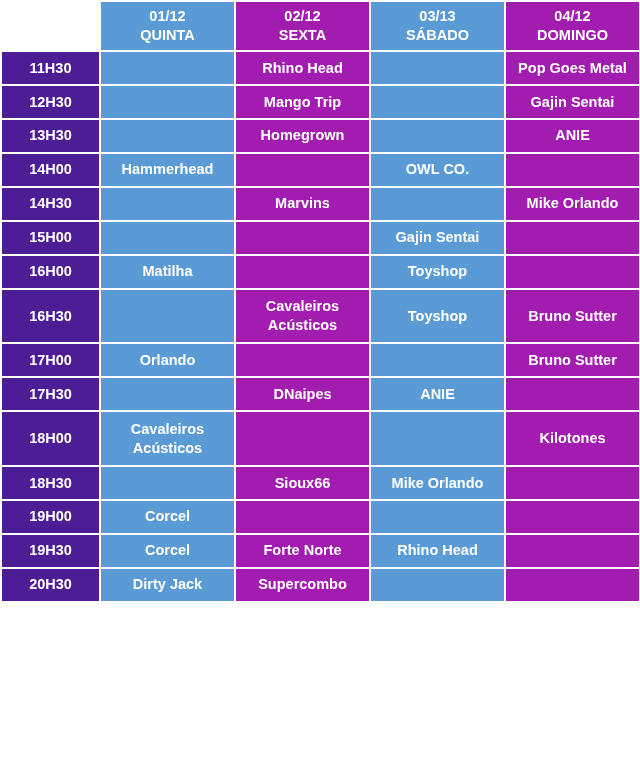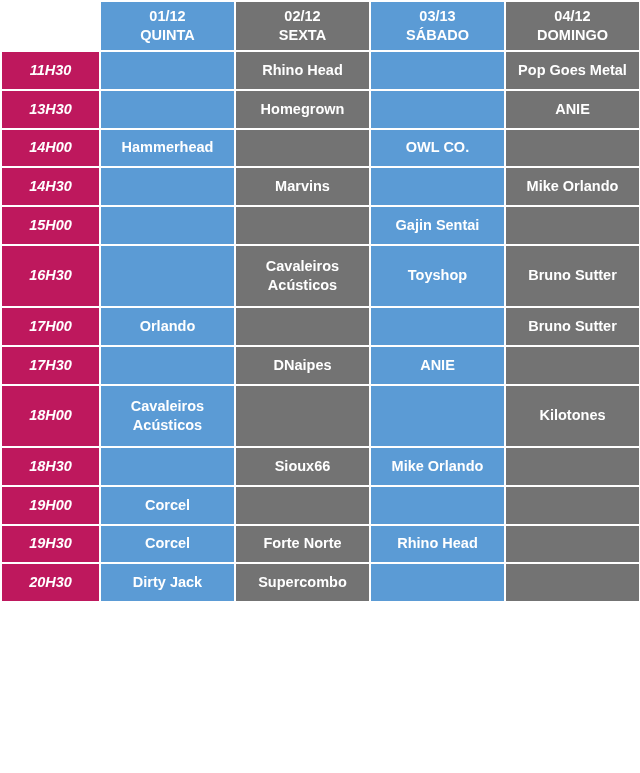--- a/index.html
+++ b/index.html
@@ -40,26 +40,25 @@
     border-left: none;
     border-top: none;
   }
   .hdr {
     font-size: 14.5px;
   }
   .hdr .date { display: block; }
   .hdr .dayname { display: block; }
   
   .blue   { background: #5b9bd5; }
-  .salmon { background: #737373; }
+  .salmon { background: #a21caf; }
   .timecell {
-    background: #be185d;
+    background: #4c1d95;
     color: #ffffff;
     font-size: 15px;
-    font-style: italic;
   }
 </style>
 </head>
 <body>
 
 <table id="schedule">
   <colgroup>
     <col class="time-col">
     <col class="day-col">
     <col class="day-col">
@@ -108,20 +107,37 @@
         </td>
         <td class="blue">
           <span class="cell-inner"></span>
         </td>
         <td class="salmon">
           <span class="cell-inner">Pop Goes Metal</span>
         </td>
       </tr>
       <tr>
         <td class="timecell">
+          <span class="cell-inner">12H30</span>
+        </td>
+        <td class="blue">
+          <span class="cell-inner"></span>
+        </td>
+        <td class="salmon">
+          <span class="cell-inner">Mango Trip</span>
+        </td>
+        <td class="blue">
+          <span class="cell-inner"></span>
+        </td>
+        <td class="salmon">
+          <span class="cell-inner">Gajin Sentai</span>
+        </td>
+      </tr>
+      <tr>
+        <td class="timecell">
           <span class="cell-inner">13H30</span>
         </td>
         <td class="blue">
           <span class="cell-inner"></span>
         </td>
         <td class="salmon">
           <span class="cell-inner">Homegrown</span>
         </td>
         <td class="blue">
           <span class="cell-inner"></span>
@@ -169,20 +185,37 @@
           <span class="cell-inner">15H00</span>
         </td>
         <td class="blue">
           <span class="cell-inner"></span>
         </td>
         <td class="salmon">
           <span class="cell-inner"></span>
         </td>
         <td class="blue">
           <span class="cell-inner">Gajin Sentai</span>
+        </td>
+        <td class="salmon">
+          <span class="cell-inner"></span>
+        </td>
+      </tr>
+      <tr>
+        <td class="timecell">
+          <span class="cell-inner">16H00</span>
+        </td>
+        <td class="blue">
+          <span class="cell-inner">Matilha</span>
+        </td>
+        <td class="salmon">
+          <span class="cell-inner"></span>
+        </td>
+        <td class="blue">
+          <span class="cell-inner">Toyshop</span>
         </td>
         <td class="salmon">
           <span class="cell-inner"></span>
         </td>
       </tr>
       <tr>
         <td class="timecell">
           <span class="cell-inner">16H30</span>
         </td>
         <td class="blue">

